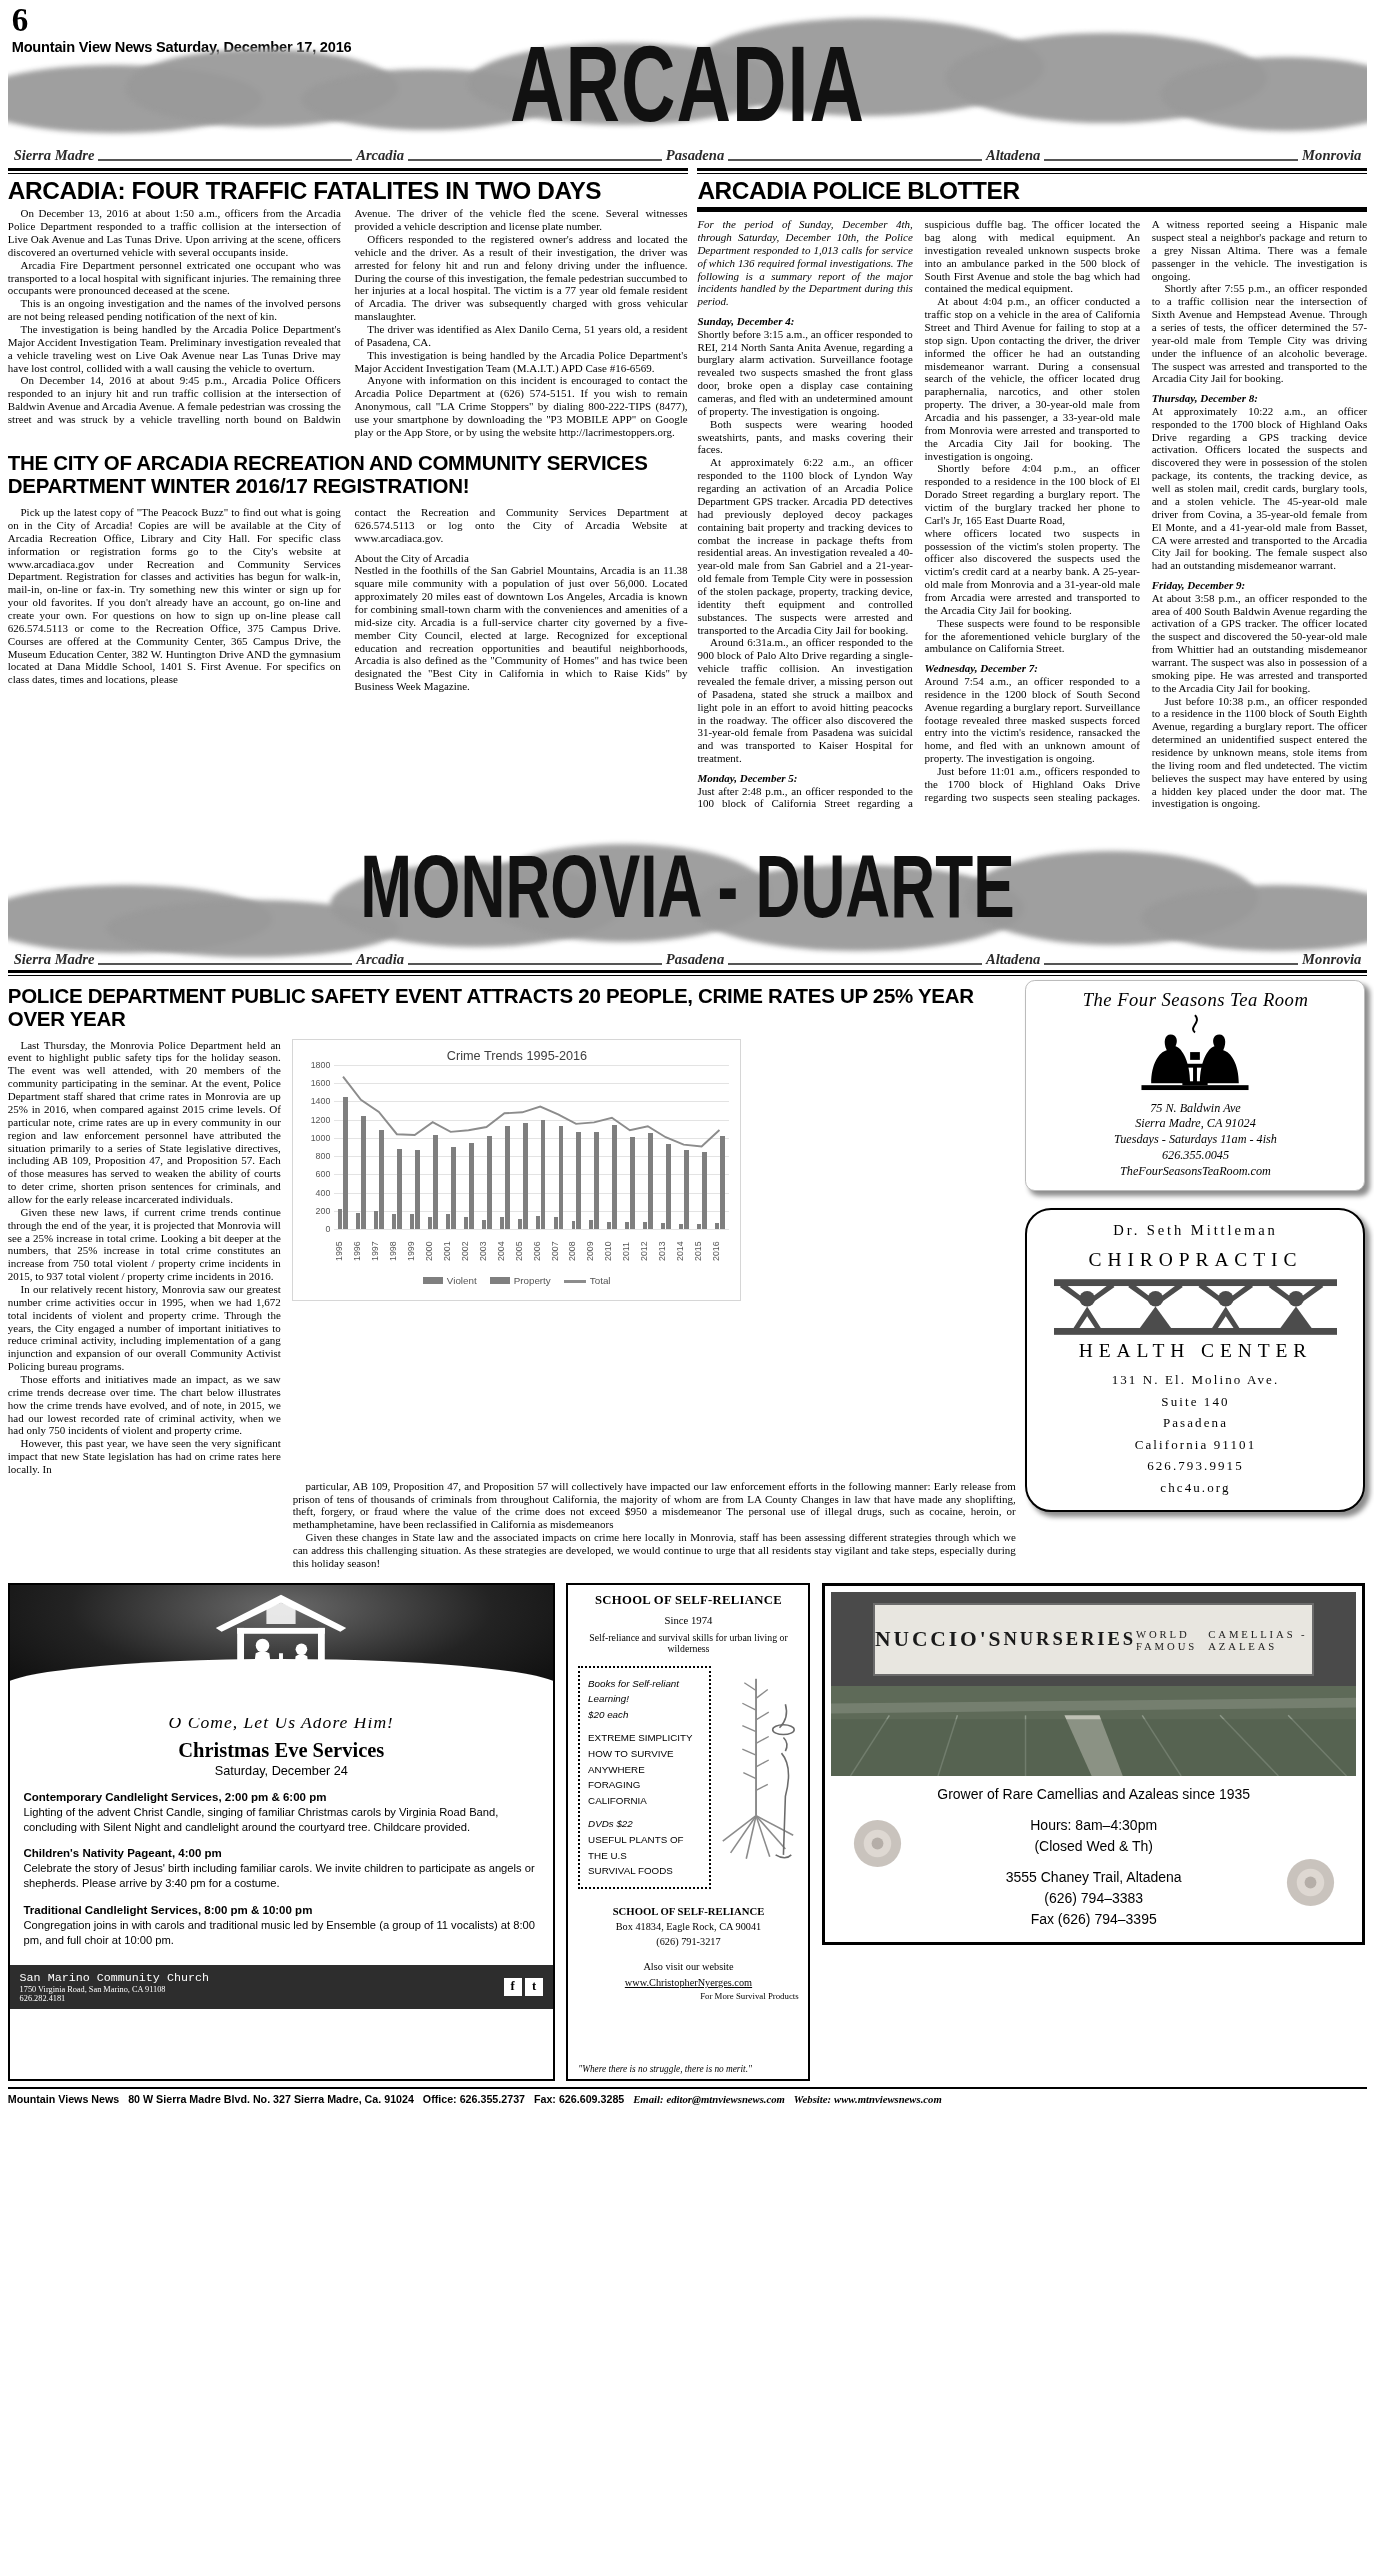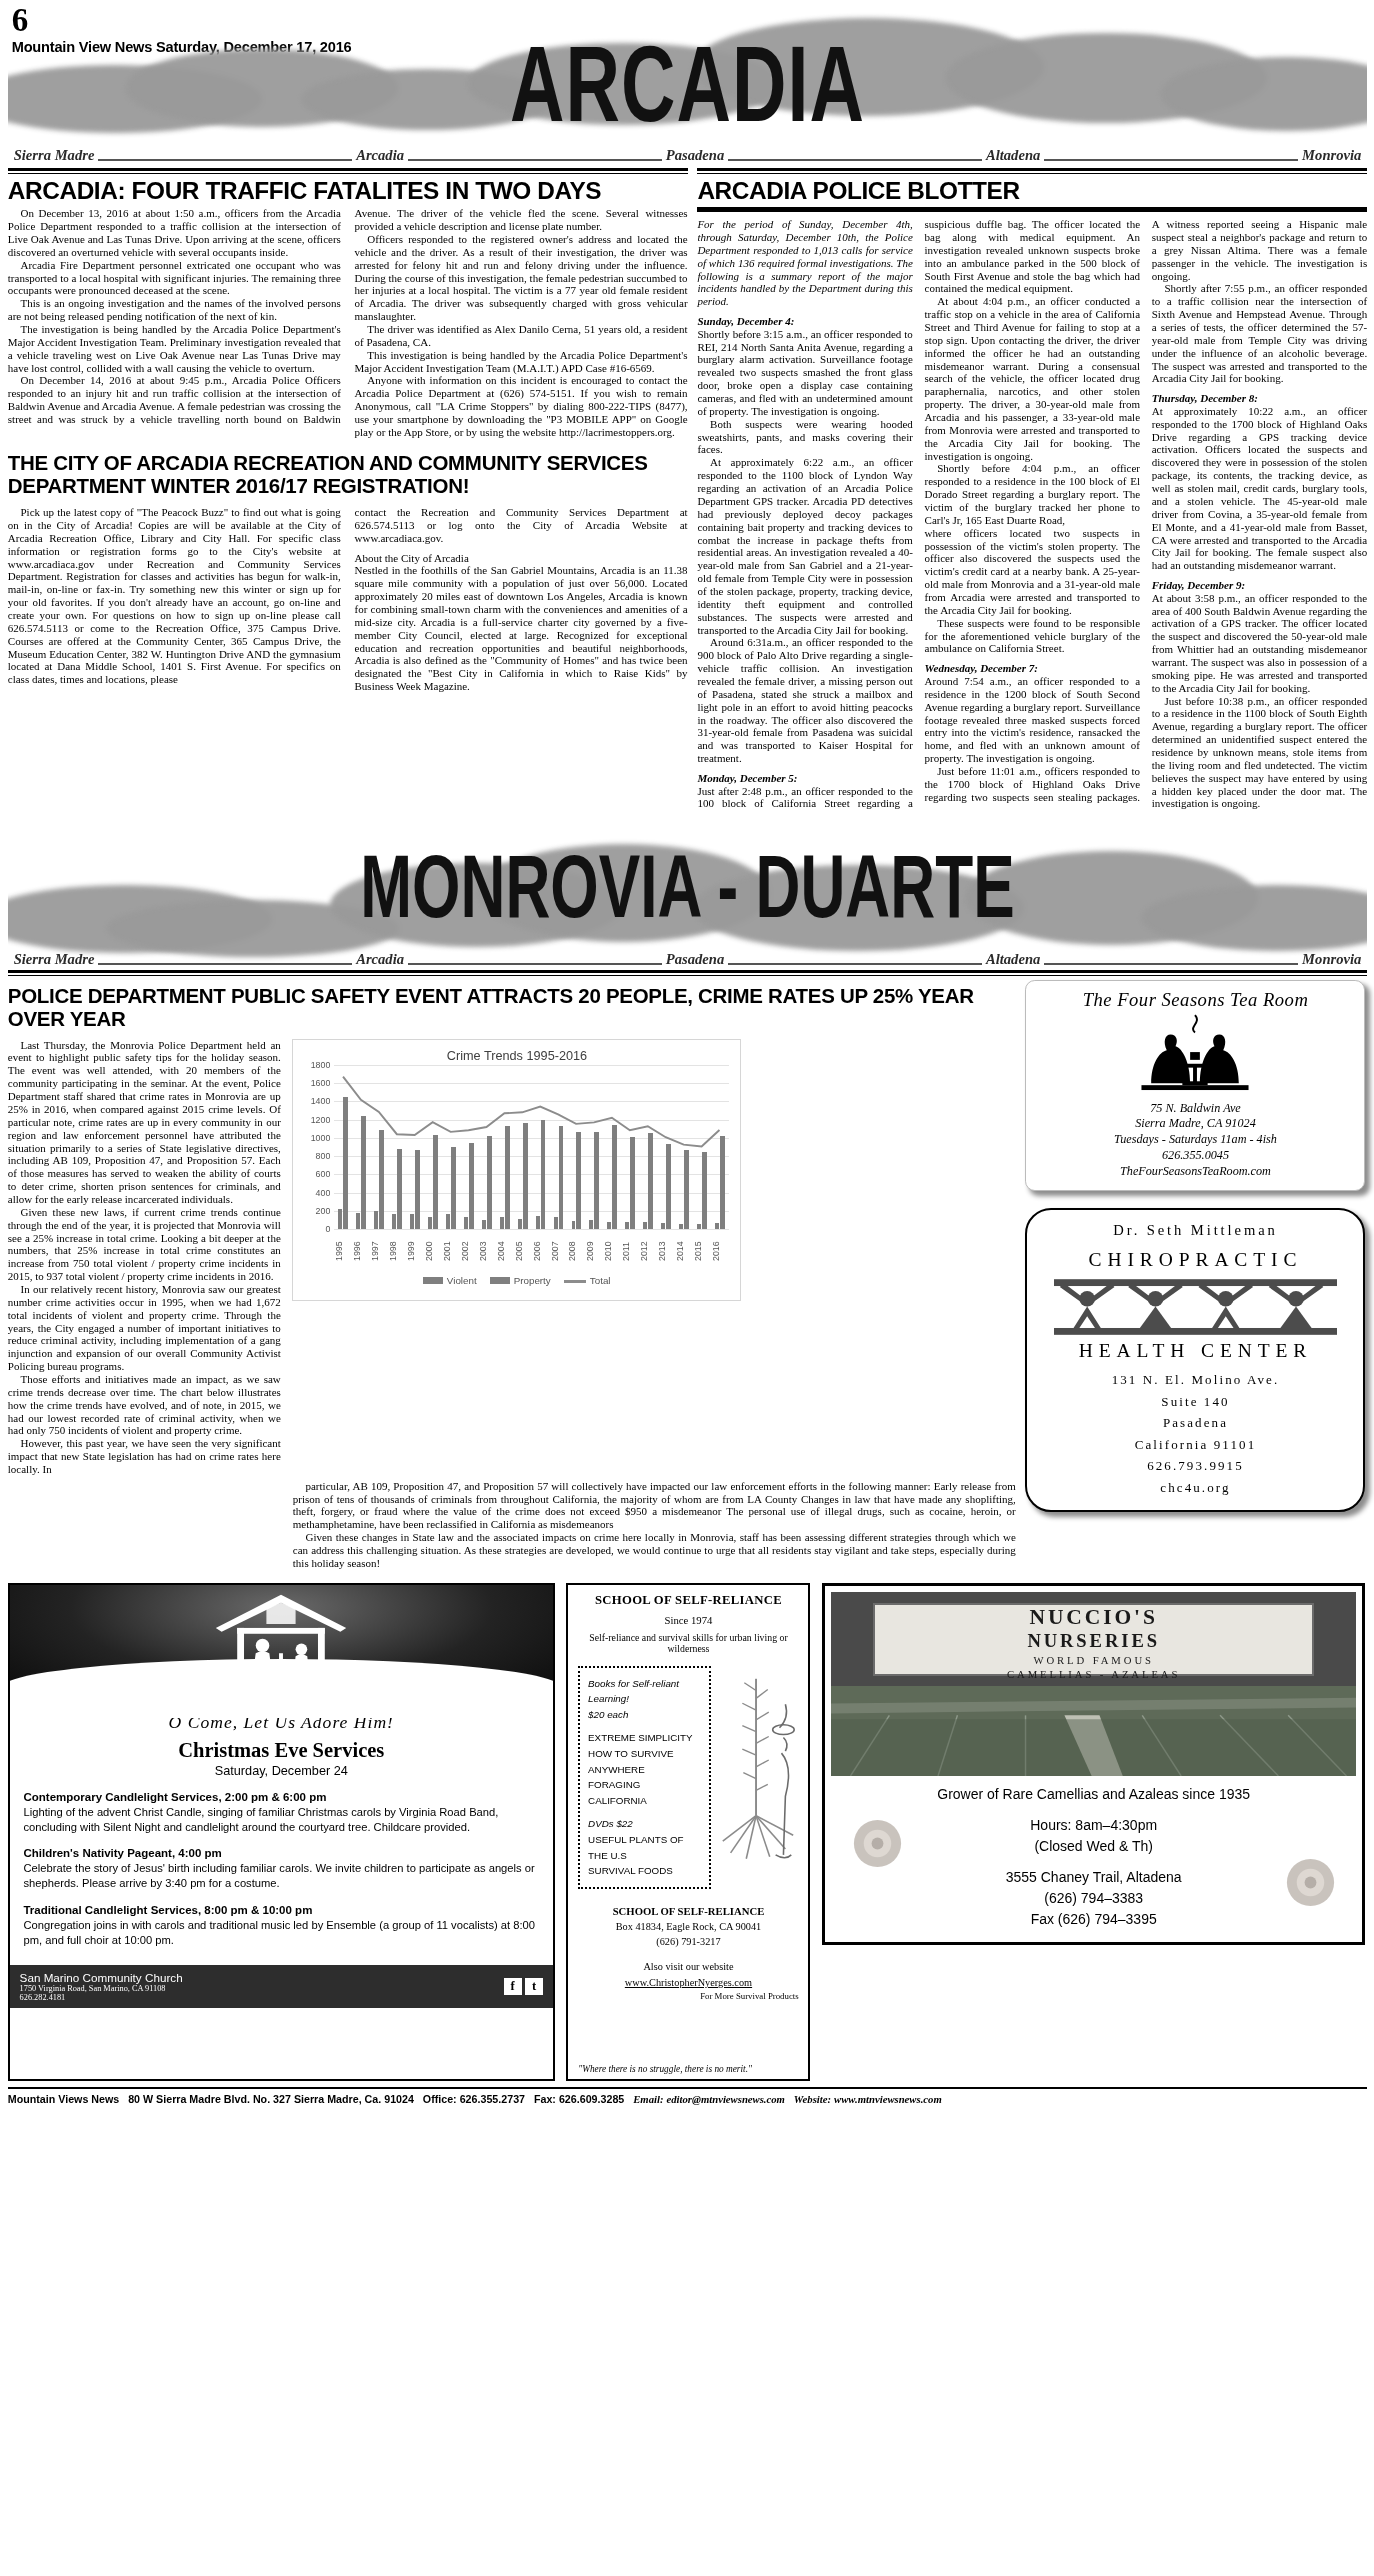--- a/index.html
+++ b/index.html
@@ -152,21 +152,21 @@
   .chiro-word { font-size: 19.5px; letter-spacing: 5.9px; }
   .chiro-addr { font-size: 13px; letter-spacing: 2.1px; line-height: 1.65; margin-top: 7.8px; }
 
   .nuccio-ad { border: 3.9px solid #000; background: #fff; padding: 5.9px; }
   .nuccio-sign {
     background: #4a4a4a; height: 94px; position: relative; overflow: hidden;
     display: flex; align-items: center; justify-content: center;
   }
   .nuccio-plate {
     background: #e8e6e0; border: 2px solid #6b6b6b; width: 84%; height: 78%;
-    display: flex; flex-direction: column; align-items: center; justify-content: flex-start;
+    display: flex; flex-direction: row; align-items: center; justify-content: flex-start;
     font-family: "Liberation Serif", serif; color: #1a1a1a;
   }
   .nuccio-plate .l1 { font-size: 21.5px; letter-spacing: 2.9px; font-weight: bold; }
   .nuccio-plate .l2 { font-size: 10.7px; letter-spacing: 2.9px; margin-top: 2px;}
   .nuccio-photo { height: 90px; background: linear-gradient(#9aa398 0%, #6e7a68 40%, #4f5a4b 100%); position: relative; overflow:hidden;}
   .nuccio-text { text-align: center; font-family: "Liberation Sans", sans-serif; font-size: 14px; line-height: 1.5; padding: 7.8px 3.9px 5.9px 3.9px;}
 
   .sos-ad { border: 2px solid #000; background: #fff; padding: 7.8px 9.8px; position: relative; height: 100%;}
   .sos-title { text-align: center; font-family: "Liberation Serif", serif; font-weight: bold; font-size: 12.7px; letter-spacing: 0.3px;}
   .sos-sub { text-align: center; font-size: 10.7px; margin-top: 5.9px; }
@@ -177,21 +177,21 @@
   .church-ad { border: 2px solid #000; background: #fff; position: relative; overflow: hidden; height: 100%;}
   .church-sky { height: 115px; background: radial-gradient(ellipse at 50% 20%, #6a6a6a 0%, #232323 55%, #0a0a0a 100%); position: relative; }
   .church-snow { position: absolute; left: -9.8px; right: -9.8px; bottom: -17.6px; height: 59px; background: #fff; border-radius: 50% 50% 0 0;}
   .church-body { padding: 5.9px 13.7px 7.8px 13.7px; }
   .ocome { text-align: center; font-style: italic; font-size: 17.6px; letter-spacing: 1px; margin-top: 5.9px;}
   .ces { text-align: center; font-weight: bold; font-size: 20.5px; margin-top: 5.9px; font-family: "Liberation Serif", serif;}
   .cdate { text-align: center; font-size: 12.7px; font-family: "Liberation Sans", sans-serif; margin-top: 2px;}
   .csvc { font-family: "Liberation Sans", sans-serif; font-size: 11.2px; line-height: 1.32; margin-top: 11.7px; }
   .csvc b { font-size: 11.5px; }
   .church-foot { background: #2d2d2d; color: #fff; padding: 5.9px 9.8px; display: flex; align-items: center; justify-content: space-between; margin-top: 9.8px;}
-  .church-foot .nm { font-family: Liberation Sans, sans-serif; font-size: 11.7px; }
+  .church-foot .nm { font-family: Liberation Mono, monospace; font-size: 11.7px; }
   .church-foot .ad2 { font-size: 8.3px; }
 
   
   .footer-rule { height: 2px; background: #000; margin-top: 5.9px; }
   .footer {
     font-family: "Liberation Sans", sans-serif;
     font-size: 10.7px; font-weight: bold;
     padding: 3.9px 0 0 0; white-space: nowrap;
   }
   .footer .it { font-family: "Liberation Serif", serif; font-style: italic; }

